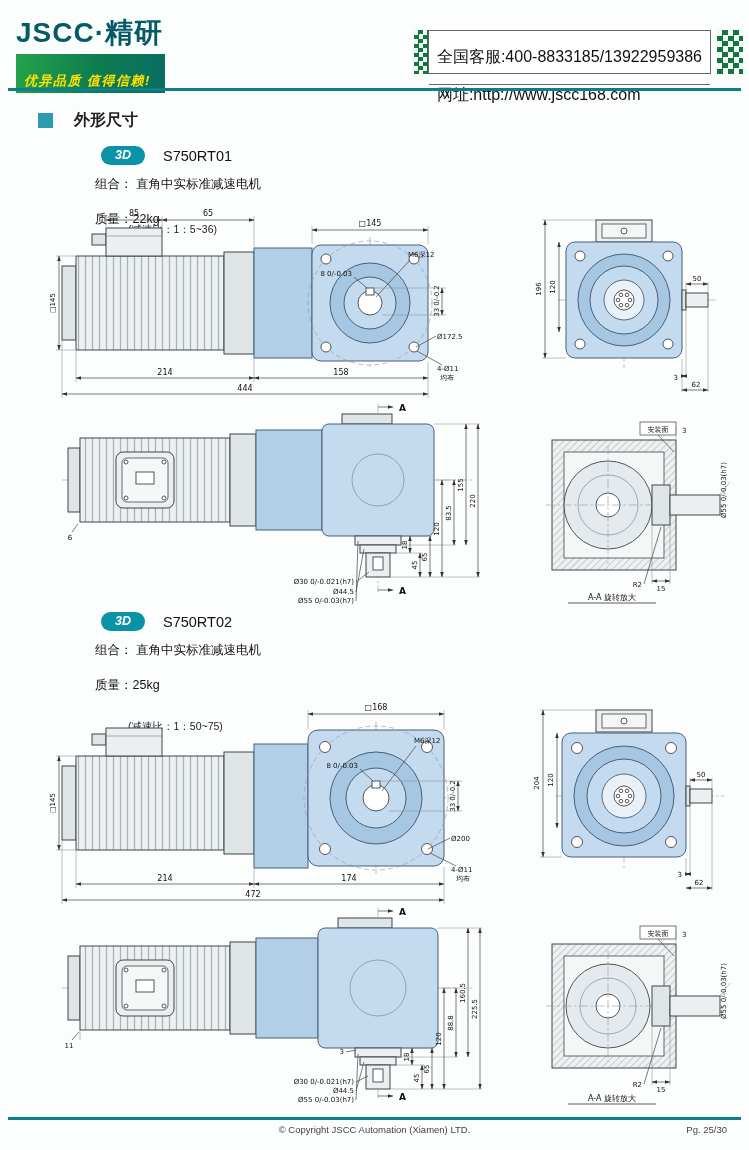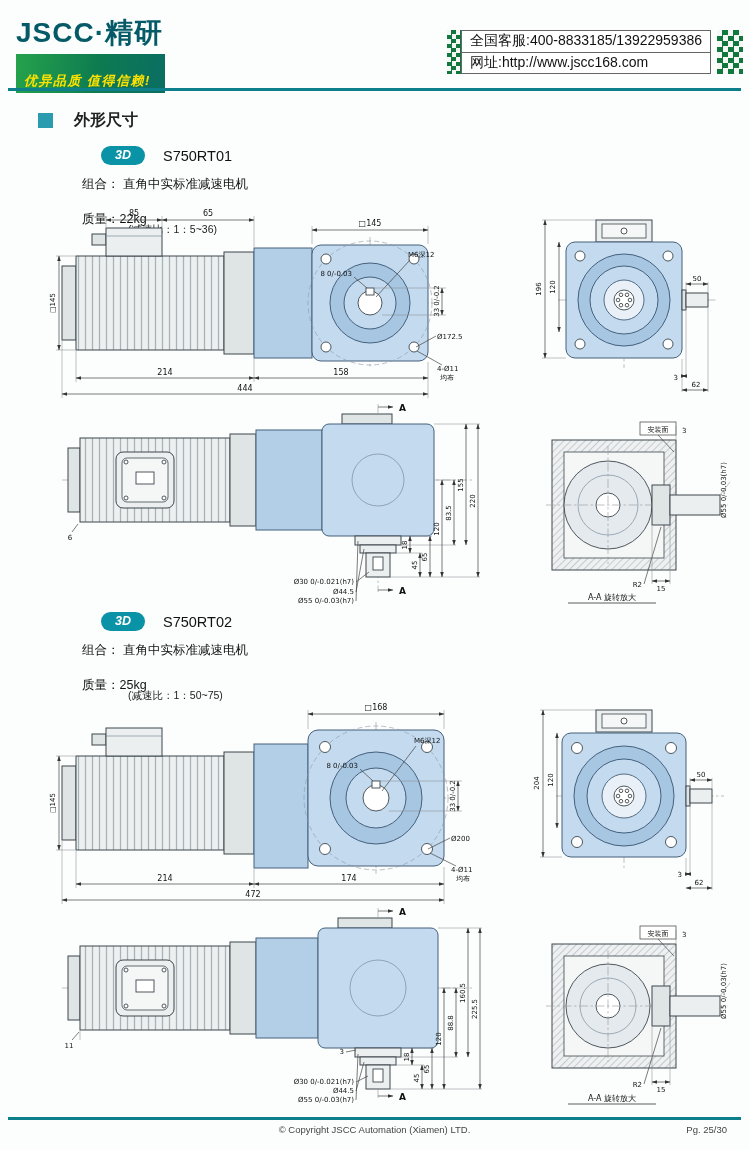--- a/index.html
+++ b/index.html
@@ -14,39 +14,39 @@
             background:linear-gradient(95deg,#25a24c 0%,#0e7b50 55%,#0a6e62 100%);
             color:#ffe200; font-size:13px; font-weight:bold; font-style:italic;
             padding:18px 14px 3px 8px; letter-spacing:1.5px; }
   .contact-wrap { position:absolute; top:30px; right:6px; display:flex; align-items:stretch; height:44px; }
   .checker { width:14px; background-image:conic-gradient(#11773f 25%, #f4f7f4 0 50%, #11773f 0 75%, #f4f7f4 0);
              background-size:9px 9px; }
   .corner-checker { width:26px; margin-left:6px;
              background-image:conic-gradient(#11773f 25%, #f4f7f4 0 50%, #11773f 0 75%, #f4f7f4 0);
              background-size:11px 11px; }
   .contact-box { border:1.5px solid #666; display:flex; flex-direction:column; background:#fff; min-width:212px; }
-  .contact-line { flex:1; display:flex; align-items:center; padding:0 8px; font-size:14px; color:#111; white-space:nowrap; }
+  .contact-line { flex:1; display:flex; align-items:center; padding:0 8px; font-size:16px; color:#111; white-space:nowrap;margin-top:16px; }
   .contact-line + .contact-line { border-top:1.5px solid #666; }
   .rule-top { position:absolute; top:88px; left:8px; right:8px; height:2.5px; background:#0c7f8a; }
 
   
   .section-head { position:absolute; top:110px; left:38px; display:flex; align-items:center; gap:21px; }
   .sq { width:15px; height:15px; background:#2b9bb0; }
   .section-head .t { font-size:16px; font-weight:bold; color:#222; }
 
   .model-head { position:absolute; left:55px; display:flex; align-items:center; gap:18px; }
   #mh1 { top:146px; }  #mh2 { top:612px; }
   .pill { background:#0a93a6; color:#fff; font-weight:bold; font-size:12.5px; font-style:italic;
           padding:2px 14px 3px; border-radius:12px;margin-left:46px; }
   .mname { font-size:14.5px; color:#111; }
 
-  .spec { position:absolute; left:82px; font-size:12.5px; color:#111; }
+  .spec { position:absolute; left:95px; font-size:12.5px; color:#111; }
   .spec.small { font-size:10.5px; left:128px; color:#222;margin-top:30px; }
   #combo1 { top:176px; } #ratio1 { top:193px; } #mass1 { top:211px; }
-  #combo2 { top:642px; } #ratio2 { top:659px; } #mass2 { top:677px; }
+  #combo2 { top:642px; } #ratio2 { top:690px; } #mass2 { top:677px; }
 
   #svg1 { position:absolute; top:200px; left:12px; }
   #svg2 { position:absolute; top:688px; left:12px; }
 
   
   .rule-bot { position:absolute; top:1117px; left:8px; right:8px; height:2.5px; background:#0c7f8a; }
   .copyright { position:absolute; top:1124px; left:0; width:100%; text-align:center; font-size:9.5px; color:#444; }
   .pageno { position:absolute; top:1124px; right:22px; font-size:9.5px; color:#444; }
 
   

